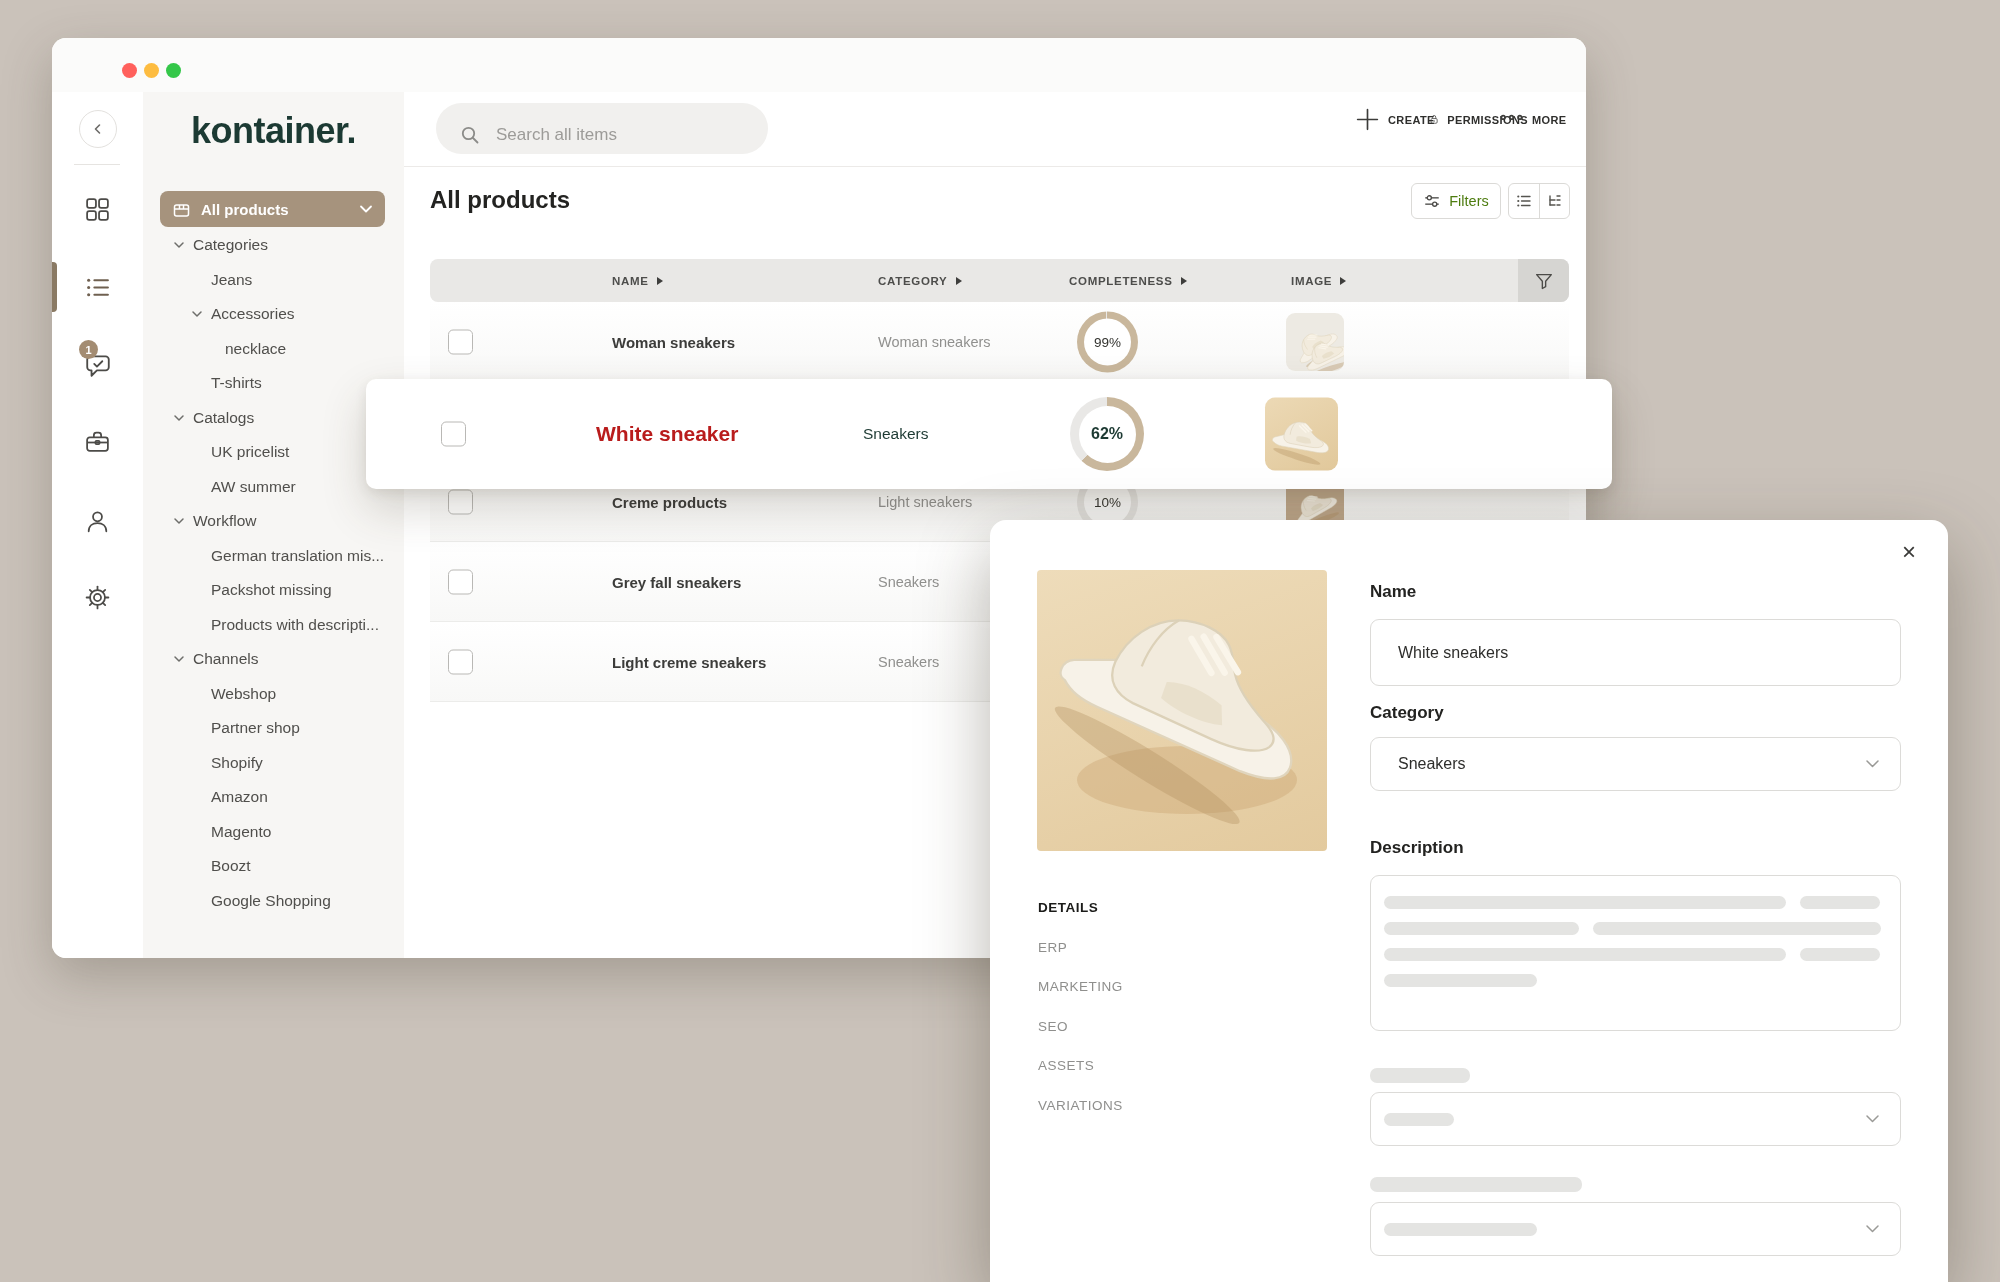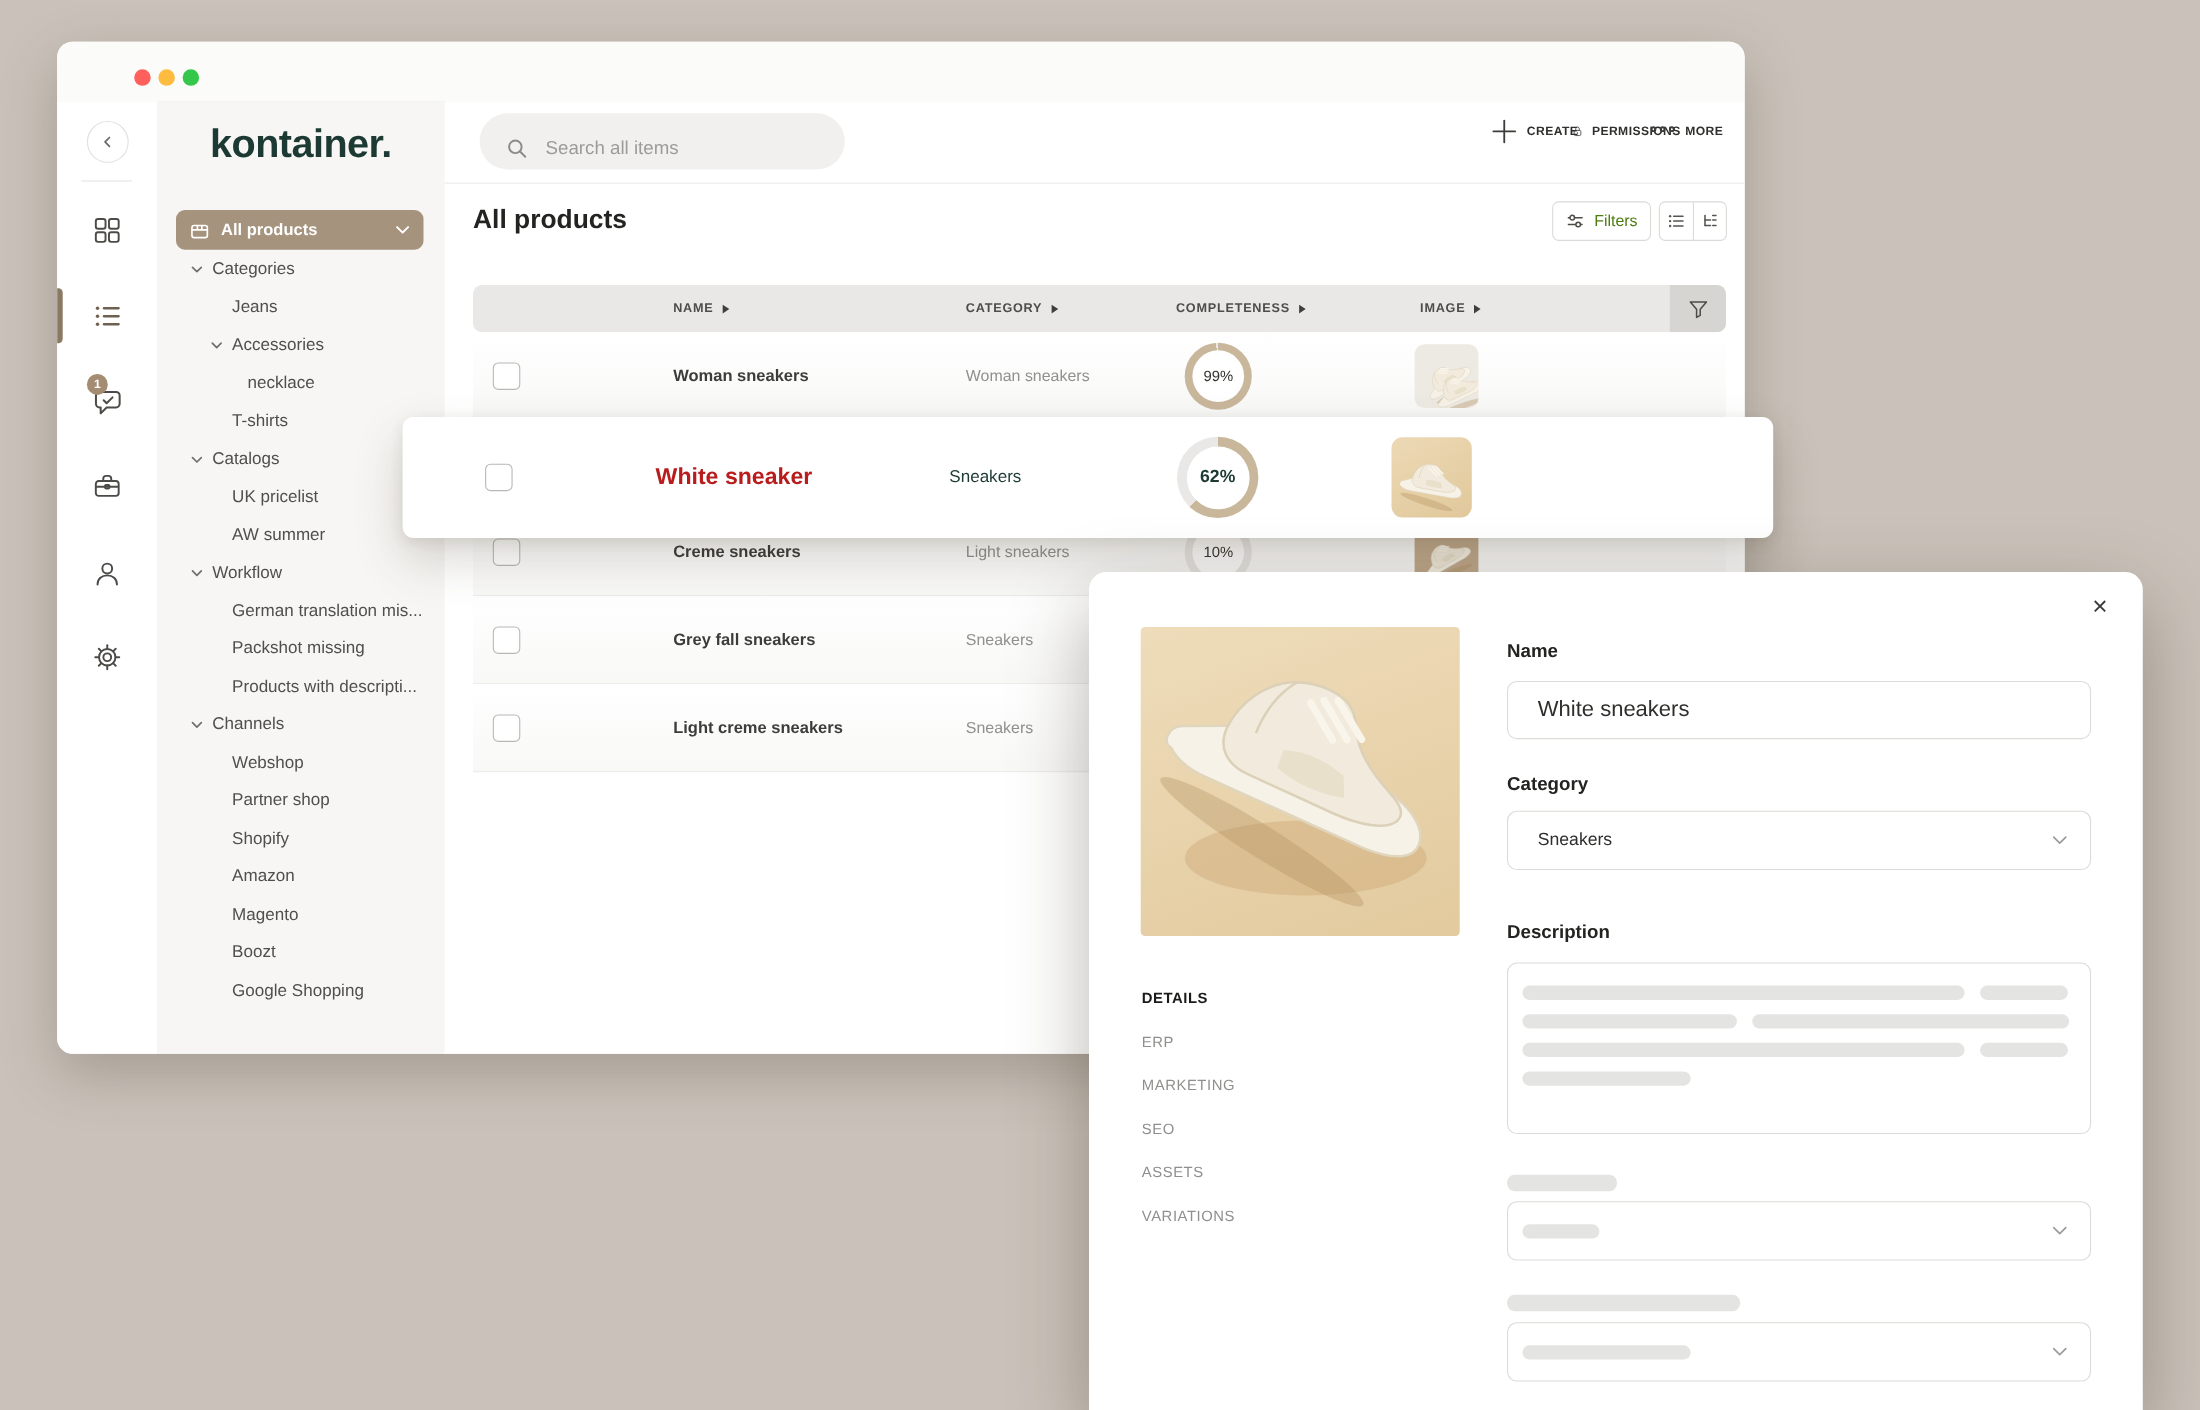--- a/index.html
+++ b/index.html
@@ -90,21 +90,21 @@
   .closex{position:absolute;right:32px;top:20px;font-size:24px;color:#3a3a38;line-height:1;cursor:pointer;}
   .pimg{position:absolute;left:47px;top:50px;width:290px;height:281px;border-radius:4px;overflow:hidden;
         background:linear-gradient(160deg,#eedcba,#e3ca9e);}
   .ptabs{position:absolute;left:48px;top:368px;display:flex;flex-direction:column;gap:0;}
   .ptab{height:39.5px;display:flex;align-items:center;font-size:13.5px;letter-spacing:.5px;color:#8f8f8d;cursor:pointer;}
   .ptab.active{color:#1b1b19;font-weight:700;}
   .form{position:absolute;left:380px;top:0;width:531px;}
   .flabel{font-size:17px;font-weight:600;color:#232321;}
   .fname-l{position:absolute;top:62px;} .fcat-l{position:absolute;top:183px;} .fdesc-l{position:absolute;top:318px;}
   .finput{position:absolute;left:0;width:531px;border:1px solid #dcdbd8;border-radius:9px;background:#fff;box-sizing:border-box;}
-  .in-name{top:99px;height:53px;display:flex;align-items:center;padding-left:27px;font-size:20px;color:#2e2e2c;}
+  .in-name{top:99px;height:67px;display:flex;align-items:center;padding-left:27px;font-size:16px;color:#2e2e2c;}
   .in-cat{top:217px;height:54px;display:flex;align-items:center;padding-left:27px;font-size:16px;color:#2e2e2c;}
   .selchev{position:absolute;right:20px;top:50%;transform:translateY(-50%);display:flex;}
   .in-desc{top:355px;height:156px;padding:20px 0 0 13px;}
   .skelrow{display:flex;gap:14px;margin-bottom:13px;}
   .skel{height:13px;border-radius:7px;background:#e4e4e2;}
   .lab-skel{position:absolute;left:0;background:#e4e4e2;border-radius:7px;height:15px;}
   .ls1{top:548px;width:100px;} .ls2{top:657px;width:212px;}
   .in-sel1{top:572px;height:54px;display:flex;align-items:center;padding-left:13px;}
   .in-sel2{top:682px;height:54px;display:flex;align-items:center;padding-left:13px;}
 
@@ -460,21 +460,21 @@
                 <use href="#shoe"></use>
               </g>
           </svg>
         </span>
       </div>
 
       <div class="trow"></div>
 
       <div class="trow">
         <span class="cb" style="left:18px"></span>
-        <span class="rname">Creme sneakers</span>
+        <span class="rname">Creme products</span>
         <span class="rcat">Light sneakers</span>
         <span class="ring" style="background: conic-gradient(rgb(201, 183, 156) 10%, rgb(233, 232, 230) 0deg);">
           <span class="inner">10%</span>
         </span>
         <span class="thumb" style="background:#c2aa8e">
           <svg width="58" height="58" viewBox="0 0 58 58">
             <g transform="translate(5,14) rotate(-22 25 20) scale(0.165)">
                 <use href="#shoe"></use>
               </g>
           </svg>

